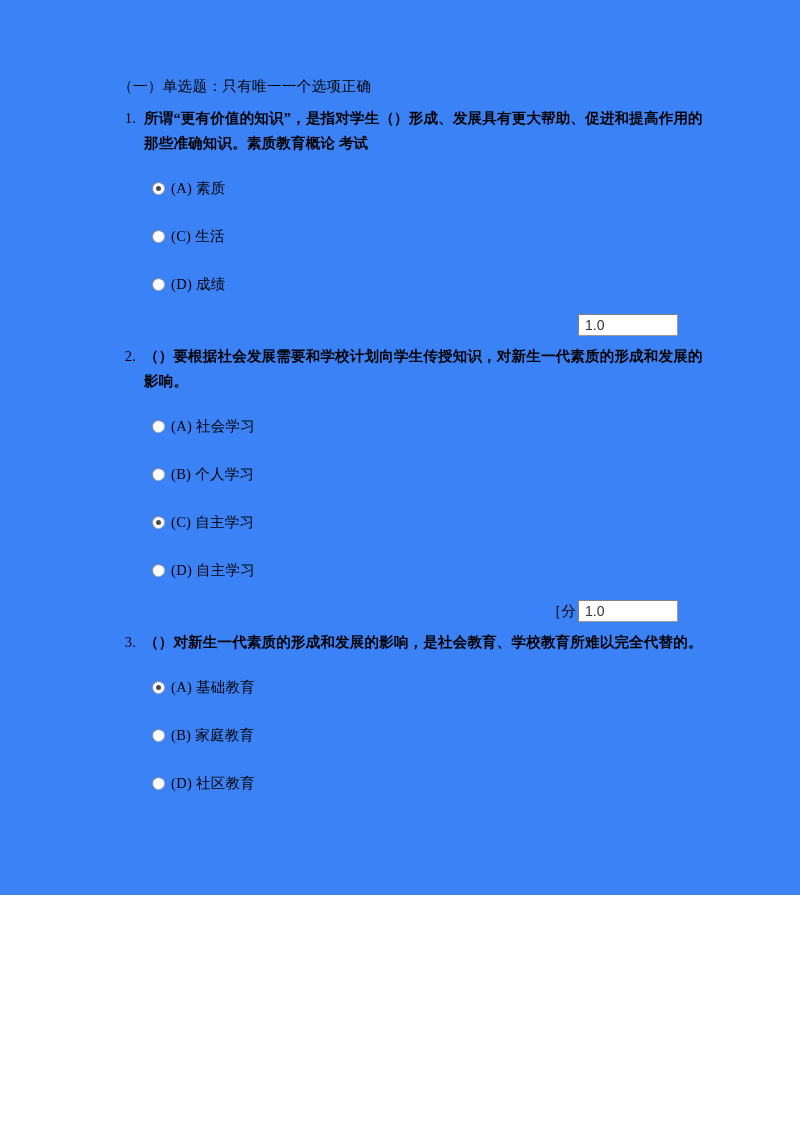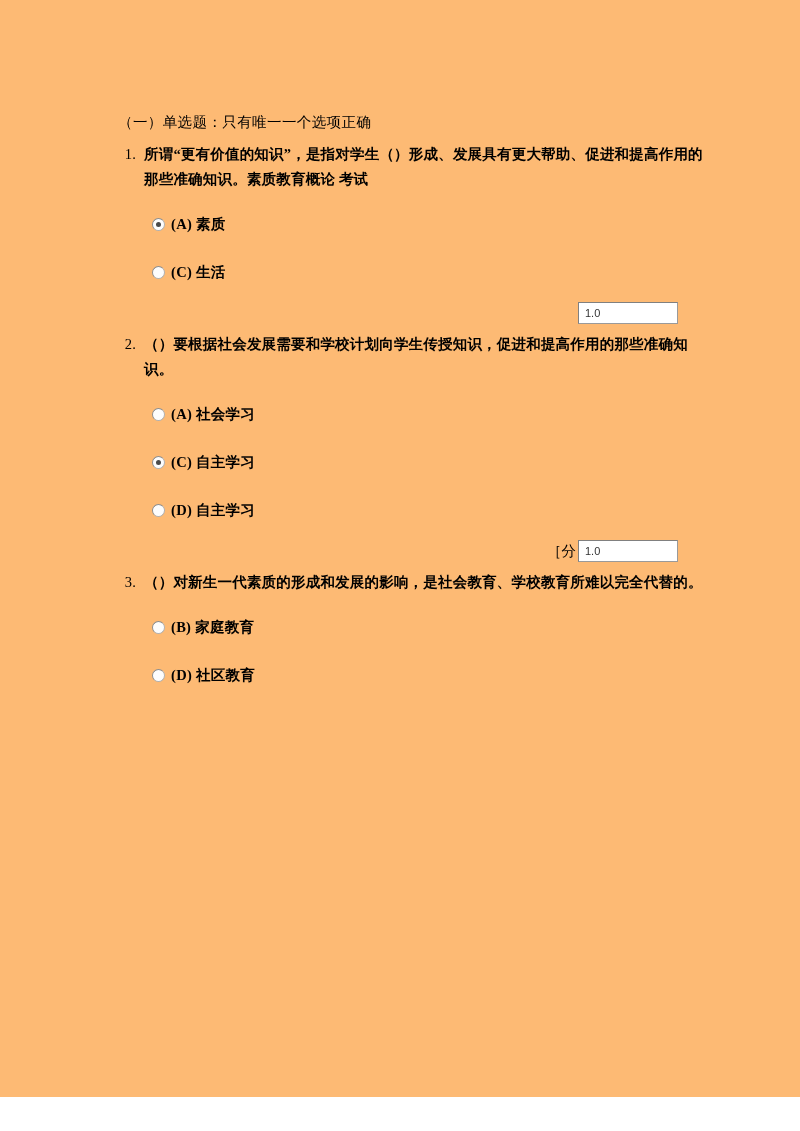--- a/index.html
+++ b/index.html
@@ -10,24 +10,24 @@
     width: 800px;
     height: 1131px;
     background: #ffffff;
     font-family: "Liberation Serif", "DejaVu Serif", serif;
     color: #000000;
     overflow: hidden;
   }
   .page {
     position: relative;
     width: 800px;
-    height: 1097px;
-    background: #fdba74;
-    box-sizing: border-box;
-    padding: 112px 60px 0 118px;
+    height: 895px;
+    background: #3b82f6;
+    box-sizing: border-box;
+    padding: 76px 60px 0 118px;
   }
   .section-heading {
     font-size: 14.5px;
     line-height: 20px;
     letter-spacing: 0.4px;
     margin: 0 0 10px 0;
     white-space: nowrap;
   }
   .question {
     position: relative;
@@ -82,21 +82,20 @@
     position: absolute;
     left: 3px;
     top: 3px;
     width: 5px;
     height: 5px;
     border-radius: 50%;
     background: #4a4a4a;
   }
   .opt-label {
     white-space: nowrap;
-    font-weight: bold;
   }
   .score-row {
     display: flex;
     justify-content: flex-end;
     align-items: center;
     margin-top: 6px;
     margin-bottom: 8px;
     padding-right: 62px;
   }
   .score-prefix {
@@ -105,21 +104,21 @@
   }
   .score-box {
     width: 100px;
     height: 22px;
     box-sizing: border-box;
     border: 1px solid #9a9a9a;
     border-top-color: #808080;
     border-left-color: #808080;
     background: #ffffff;
     font-family: "Liberation Sans", sans-serif;
-    font-size: 11px;
+    font-size: 14px;
     color: #333333;
     line-height: 20px;
     padding-left: 6px;
   }
 </style>
 </head>
 <body>
 
 <div class="page">
 
@@ -132,36 +131,44 @@
     </div>
     <div class="options">
       <label class="option">
         <span class="radio checked"></span>
         <span class="opt-label">(A) 素质</span>
       </label>
       <label class="option">
         <span class="radio"></span>
         <span class="opt-label">(C) 生活</span>
       </label>
+      <label class="option">
+        <span class="radio"></span>
+        <span class="opt-label">(D) 成绩</span>
+      </label>
     </div>
     <div class="score-row">
       <span class="score-prefix"></span>
       <div class="score-box">1.0</div>
     </div>
   </div>
 
   <div class="question">
     <div class="q-head">
       <span class="q-num">2.</span>
-      <span class="q-text">（）要根据社会发展需要和学校计划向学生传授知识，促进和提高作用的那些准确知识。</span>
+      <span class="q-text">（）要根据社会发展需要和学校计划向学生传授知识，对新生一代素质的形成和发展的影响。</span>
     </div>
     <div class="options">
       <label class="option">
         <span class="radio"></span>
         <span class="opt-label">(A) 社会学习</span>
+      </label>
+      <label class="option">
+        <span class="radio"></span>
+        <span class="opt-label">(B) 个人学习</span>
       </label>
       <label class="option">
         <span class="radio checked"></span>
         <span class="opt-label">(C) 自主学习</span>
       </label>
       <label class="option">
         <span class="radio"></span>
         <span class="opt-label">(D) 自主学习</span>
       </label>
     </div>
@@ -171,20 +178,24 @@
     </div>
   </div>
 
   <div class="question">
     <div class="q-head">
       <span class="q-num">3.</span>
       <span class="q-text">（）对新生一代素质的形成和发展的影响，是社会教育、学校教育所难以完全代替的。</span>
     </div>
     <div class="options">
       <label class="option">
+        <span class="radio checked"></span>
+        <span class="opt-label">(A) 基础教育</span>
+      </label>
+      <label class="option">
         <span class="radio"></span>
         <span class="opt-label">(B) 家庭教育</span>
       </label>
       <label class="option">
         <span class="radio"></span>
         <span class="opt-label">(D) 社区教育</span>
       </label>
     </div>
   </div>
 

